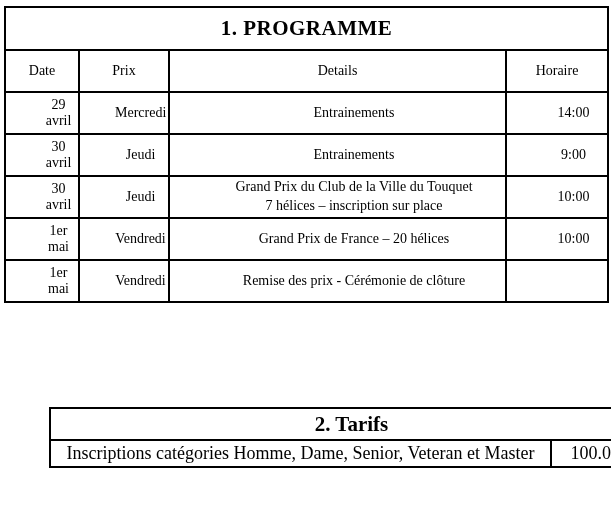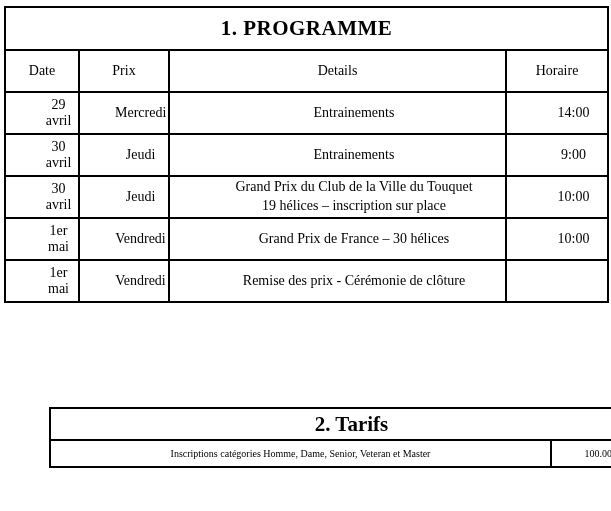--- a/index.html
+++ b/index.html
@@ -61,21 +61,21 @@
     width: 603px;
     margin-left: 45px;
   }
   .tarifs-title-row td {
     height: 30px;
     font-size: 21px;
     font-weight: bold;
   }
   .tarifs-body-row td {
     height: 25px;
-    font-size: 10px;
+    font-size: 18px;
   }
 </style>
 </head>
 <body>
 
 <div class="page">
 
   <table id="programme-table">
     <colgroup>
       <col style="width:74px">
@@ -103,28 +103,28 @@
         <td>30 avril</td>
         <td>Jeudi</td>
         <td>Entrainements</td>
         <td>9:00</td>
       </tr>
       <tr class="body-row">
         <td>30 avril</td>
         <td>Jeudi</td>
         <td>
           <span class="details-line">Grand Prix du Club de la Ville du Touquet</span>
-          <span class="details-line">19 hélices – inscription sur place</span>
+          <span class="details-line">7 hélices – inscription sur place</span>
         </td>
         <td>10:00</td>
       </tr>
       <tr class="body-row">
         <td>1er mai</td>
         <td>Vendredi</td>
-        <td>Grand Prix de France – 30 hélices</td>
+        <td>Grand Prix de France – 20 hélices</td>
         <td>10:00</td>
       </tr>
       <tr class="body-row">
         <td>1er mai</td>
         <td>Vendredi</td>
         <td>Remise des prix - Cérémonie de clôture</td>
         <td></td>
       </tr>
     </tbody>
   </table>

